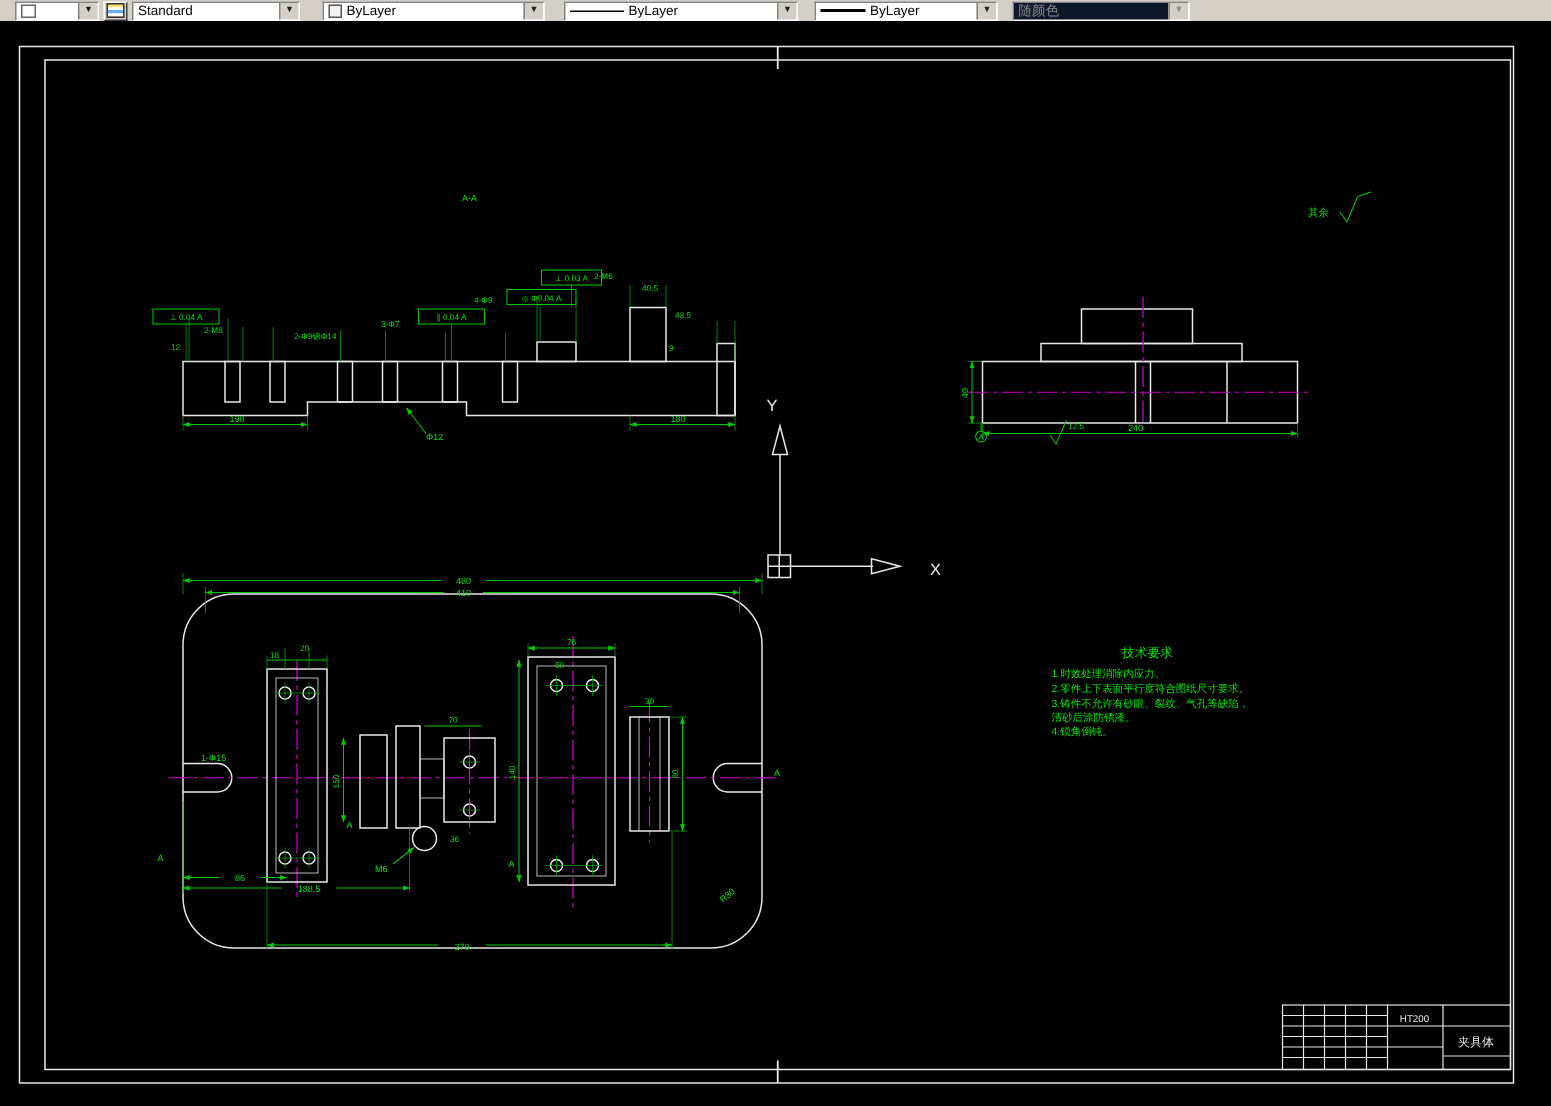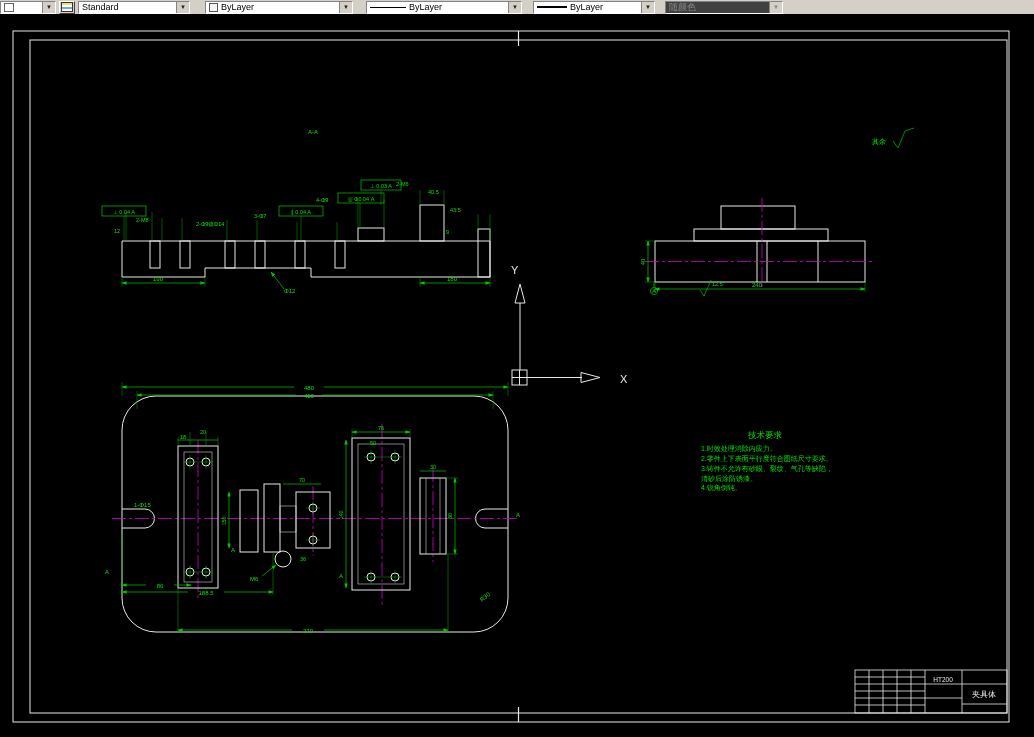--- a/index.html
+++ b/index.html
@@ -1,27 +1,27 @@
 <!DOCTYPE html>
 <html><head>
 <meta charset="utf-8">
 <style>
   html,body{margin:0;padding:0;background:#000;width:1034px;height:737px;overflow:hidden;
             font-family:"Liberation Sans",sans-serif;}
   
   .toolbar{position:absolute;top:0;left:0;width:1034px;height:14px;background:#d4d0c8;
-           display:flex;align-items:center;gap:3px;padding-left:0;z-index:5;box-sizing:border-box;}
+           display:flex;align-items:center;gap:3px;padding-left:10px;z-index:5;box-sizing:border-box;}
   .combo{height:13px;display:flex;align-items:stretch;background:#fff;box-sizing:border-box;
          border-top:1px solid #848284;border-left:1px solid #848284;
          border-bottom:1px solid #fff;border-right:1px solid #fff;}
   .combo .field{flex:1;display:flex;align-items:center;gap:3px;padding:0 3px;font-size:9px;
                 line-height:11px;color:#000;white-space:nowrap;overflow:hidden;}
   .combo .cbtn{width:12px;background:#d4d0c8;border-left:1px solid #848284;font-size:6px;
                display:flex;align-items:center;justify-content:center;color:#202020;}
-  .combo.disabled .field{color:#8a8a8a;background:#404040;}
+  .combo.disabled .field{color:#8a8a8a;background:#0f172a;}
   .combo.disabled .cbtn{color:#8a8a8a;}
   .tbtn{width:16px;height:13px;background:#d4d0c8;border:1px solid #fff;
         border-right-color:#404040;border-bottom-color:#404040;box-sizing:border-box;
         display:flex;align-items:center;justify-content:center;}
   .stack{width:10px;height:8px;background:repeating-linear-gradient(180deg,#ffdd55 0 2px,#fff 2px 4px,#66aaff 4px 6px,#fff 6px 8px);border:1px solid #333;}
   .sw{width:8px;height:7px;background:#fff;border:1px solid #666;display:inline-block;}
   .colorchip{width:7px;height:7px;background:#f4f4f4;border:1px solid #555;display:inline-block;}
   .linesample{width:36px;height:0;border-top:1px solid #000;display:inline-block;}
   .lwsample{width:30px;height:2px;background:#000;display:inline-block;}
   .spacer{height:1px;}

